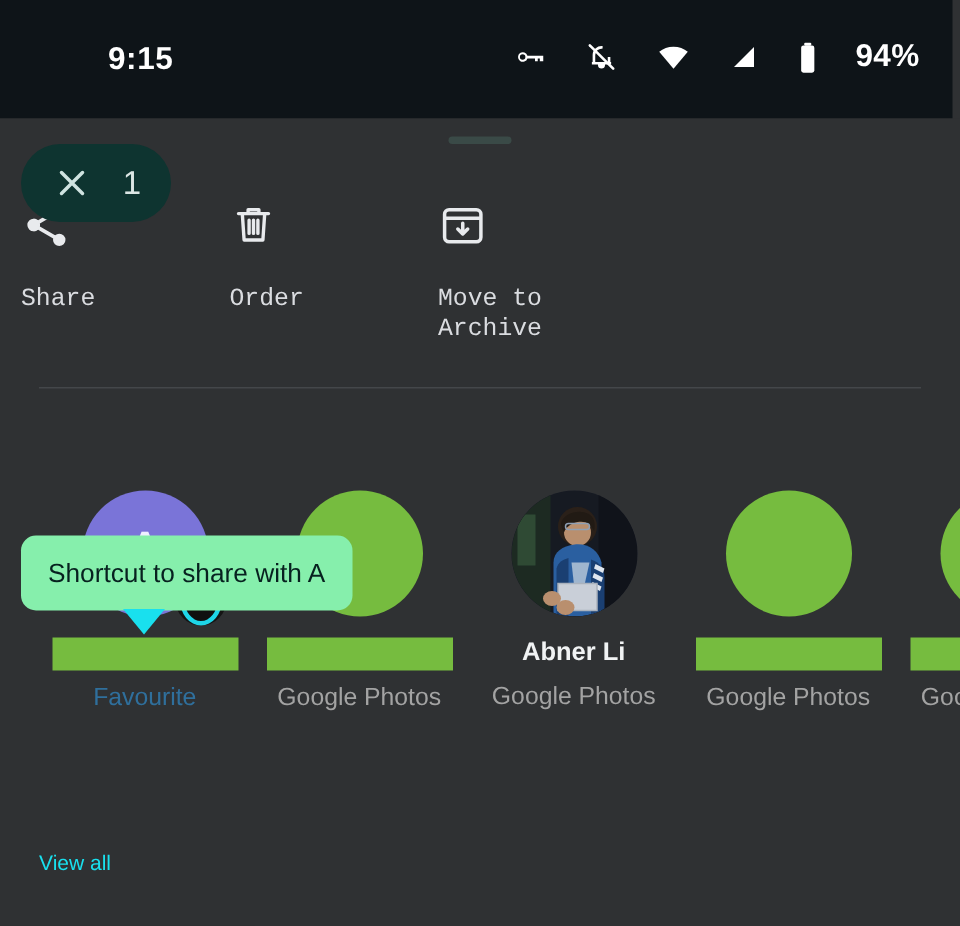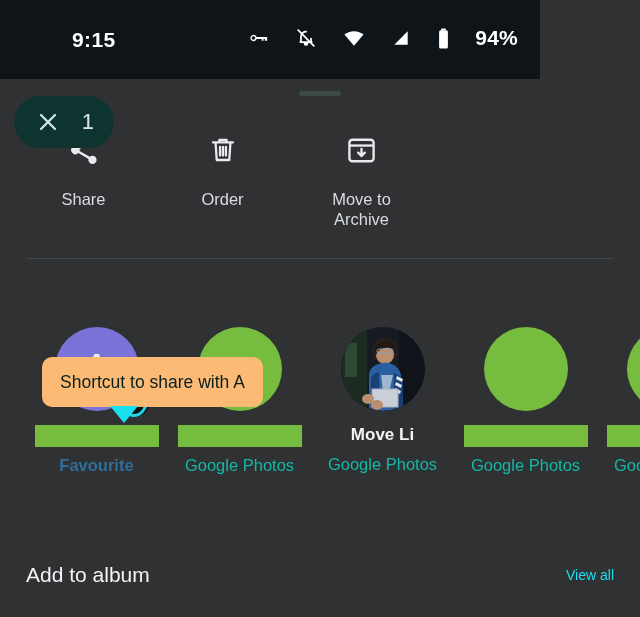--- a/index.html
+++ b/index.html
@@ -10,21 +10,21 @@
     width: 640px; height: 617px;
     overflow: hidden;
     font-family: "Liberation Sans", sans-serif;
     color: #e8eaed;
     position: relative;
   }
 
   
   .statusbar {
     position: absolute; top: 0; left: 0;
-    width: 540px; height: 79px;
+    width: 635px; height: 79px;
     background: #0e1418;
     display: flex; align-items: center;
     box-sizing: border-box;
     padding: 0 24px 0 0;
   }
   .status-time {
     position: absolute; left: 72px; top: 28px;
     font-size: 21px; font-weight: 700; color: #ffffff;
     letter-spacing: 0.4px;
   }
@@ -53,23 +53,24 @@
 
   
   .actions {
     position: absolute; top: 30px; left: 0;
     width: 640px; height: 135px;
     display: flex;
   }
   .action {
     width: 139px; flex: 0 0 139px;
     display: flex; flex-direction: column;
-    align-items: center;
+    align-items: flex-start;
     padding-top: 18px;
     box-sizing: border-box;
+    font-family: Liberation Mono, monospace;
   }
   .action:first-child { margin-left: 14px; }
   .action .ico {
     height: 46px; display: flex; align-items: center; justify-content: center;
   }
   .action .ico svg { display: block; }
   .action .lbl {
     margin-top: 16px;
     font-size: 16.5px; color: #dadce0;
     text-align: center; line-height: 20px;
@@ -151,33 +152,32 @@
     width: 124px; height: 22px;
     background: #76bc3f;
   }
   .name-text {
     margin-top: 13px;
     font-size: 17px; font-weight: 700; color: #f1f3f4;
     line-height: 22px;
   }
   .sub {
     margin-top: 9px;
-    font-size: 16.5px; color: #14b8a6;
+    font-size: 16.5px; color: #a3a3a3;
     white-space: nowrap;
   }
-  .sub.fav { color: #2f6f9c; font-weight: bold; }
+  .sub.fav { color: #2f6f9c; }
 
   
   .tooltip {
     position: absolute; left: 14px; top: 278px;
-    background: #fdba74;
+    background: #86efac;
     border-radius: 10px;
     padding: 15px 18px;
     z-index: 8;
-    margin-left: 28px;
   }
   .tooltip .ttxt {
     font-size: 17.5px; color: #07211f; line-height: 20px; white-space: nowrap;
   }
   .tooltip .tail {
     position: absolute; left: 68px; bottom: -16px;
     width: 0; height: 0;
     border-left: 14px solid transparent;
     border-right: 14px solid transparent;
     border-top: 17px solid #19e0ee;
@@ -323,21 +323,21 @@
             <path d="M53 46c6 2 9 6 9 12v26h-9z" fill="#1a3f72"></path>
             <path d="M56 49l6 3-1 3-6-3zM55 55l6 3-1 3-6-3zM54 61l6 3-1 3-6-3z" fill="#dfe6ef"></path>
             <path d="M40 48h12l-4 18h-6z" fill="#9fb6cf"></path>
             <rect x="31" y="62" width="26" height="18" fill="#c9cfd8"></rect>
             <rect x="31" y="62" width="26" height="18" fill="none" stroke="#aab2bd" stroke-width="1"></rect>
             <ellipse cx="27" cy="72" rx="6" ry="5" fill="#b98f6e"></ellipse>
             <ellipse cx="36" cy="78" rx="6" ry="5" fill="#b98f6e"></ellipse>
           </svg>
         </div>
       </div>
-      <div class="name-text">Move Li</div>
+      <div class="name-text">Abner Li</div>
       <div class="sub">Google Photos</div>
     </div>
 
     <div class="person">
       <div class="avatar placeholder"></div>
       <div class="name-bar"></div>
       <div class="sub">Google Photos</div>
     </div>
 
     <div class="person">
@@ -346,16 +346,15 @@
       <div class="sub">Google Photos</div>
     </div>
   </div>
 
   <div class="tooltip">
     <div class="ttxt">Shortcut to share with A</div>
     <div class="tail"></div>
   </div>
 
   <div class="bottom-row">
-    <div class="bottom-title">Add to album</div>
     <div class="bottom-link">View all</div>
   </div>
 </div>
 
 </body></html>

